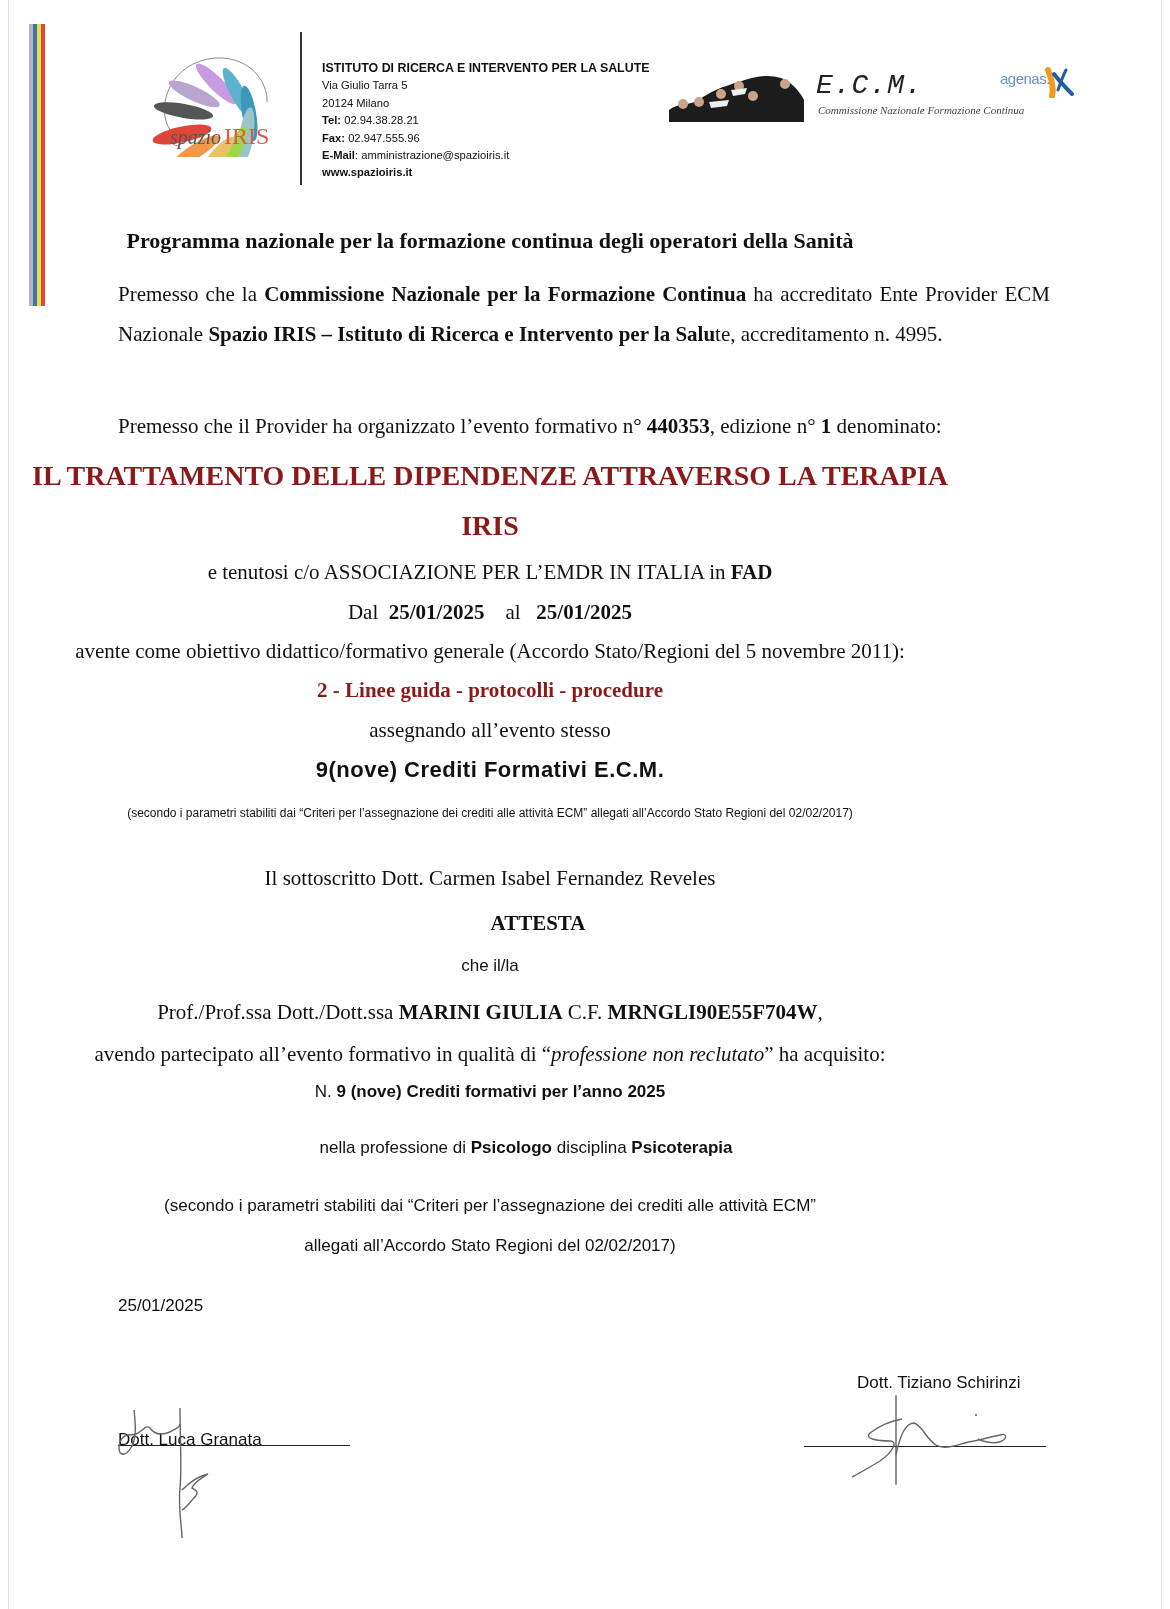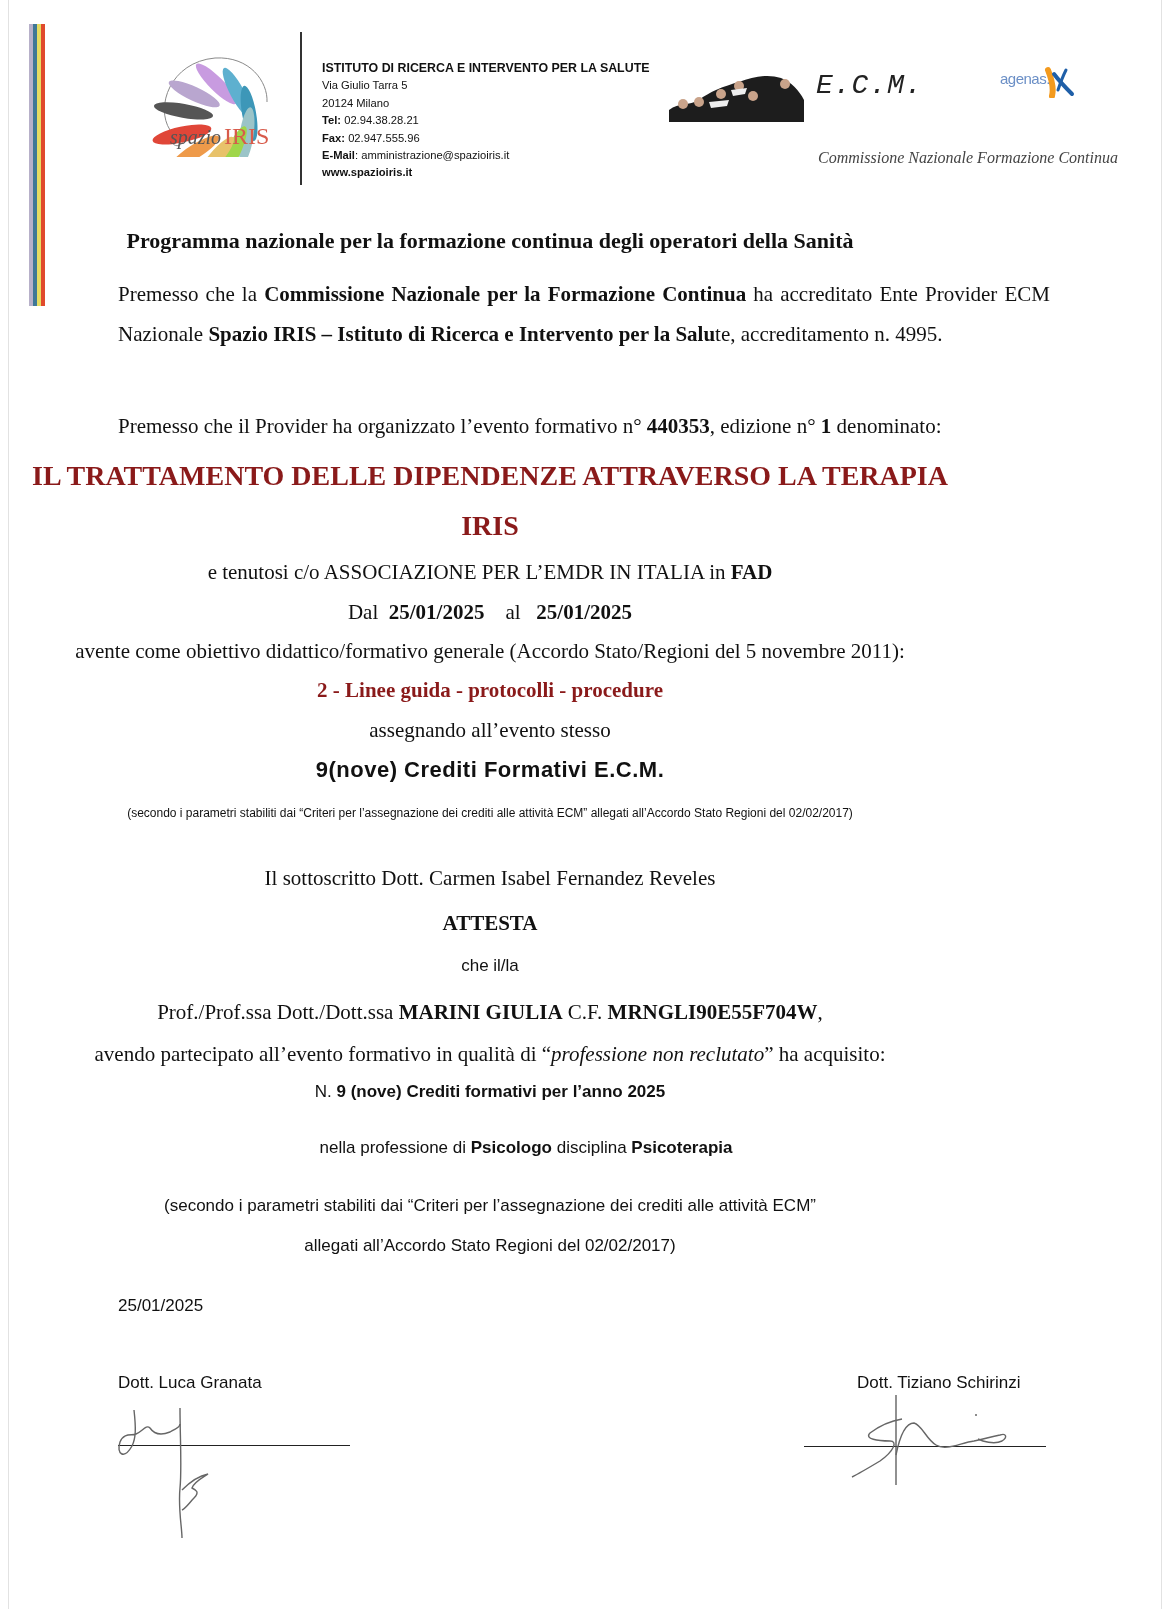--- a/index.html
+++ b/index.html
@@ -16,21 +16,21 @@
 
   .logo-iris { position: absolute; left: 150px; top: 52px; width: 130px; height: 105px; }
   .vsep { position: absolute; left: 300px; top: 32px; width: 2px; height: 153px; background: #333; }
 
   .inst { position: absolute; left: 322px; top: 60px; font-family: "Liberation Sans", "DejaVu Sans", sans-serif; font-size: 11.2px; line-height: 17.4px; color: #111; }
   .inst .inst-title { font-weight: bold; font-size: 12.4px; }
   .inst b { font-weight: bold; margin-top: 34px; }
 
   .ecm-img { position: absolute; left: 669px; top: 72px; width: 135px; height: 50px; }
   .ecm-title { position: absolute; left: 816px; top: 70px; font-family: Liberation Mono, monospace; font-style: italic; font-size: 28px; color: #222; letter-spacing: 1px; }
-  .ecm-sub { position: absolute; left: 818px; top: 104px; font-family: "Liberation Serif", serif; font-style: italic; font-size: 16px; color: #444; margin-top: 45px; }
+  .ecm-sub { position: absolute; left: 818px; top: 104px; font-family: "Liberation Serif", serif; font-style: italic; font-size: 11px; color: #444; }
   .agenas { position: absolute; left: 1000px; top: 70px; font-family: "Liberation Sans", sans-serif; font-size: 15px; color: #6b8fc6; letter-spacing: -0.5px; }
   .agenas-mark { position: absolute; left: 1042px; top: 66px; width: 40px; height: 32px; }
 
   .center { position: absolute; left: 0; width: 980px; text-align: center; }
   .just { position: absolute; left: 118px; width: 932px; font-size: 21px; line-height: 40px; text-align: justify; }
   .just b, .center b { font-weight: bold; }
 
   .prog-title { top: 228px; font-size: 22px; font-weight: bold; }
   .p1 { top: 274px; }
   .p2 { position: absolute; left: 118px; top: 414px; font-size: 21px; }
@@ -39,31 +39,31 @@
   .t2 { top: 510px; }
   .line-serif { font-size: 21px; }
   .r-asso { top: 560px; }
   .r-dates { top: 600px; }
   .r-obj { top: 639px; }
   .r-lin { top: 678px; color: #8a1a1a; font-weight: bold; font-size: 21px; }
   .r-ass { top: 718px; }
   .r-cred { top: 757px; font-family: "Liberation Sans", "DejaVu Sans", sans-serif; font-weight: bold; font-size: 22px; letter-spacing: 0.5px; }
   .r-small { top: 806px; font-family: "Liberation Sans", "DejaVu Sans", sans-serif; font-size: 12px; }
   .r-sott { top: 866px; }
-  .r-att { top: 911px; font-weight: bold; font-size: 21px; }
+  .r-att { top: 911px; font-weight: bold; font-size: 21px; padding-left: 48px; }
   .r-che { top: 956px; font-family: "Liberation Sans", sans-serif; font-size: 17px; }
   .r-prof { top: 1000px; }
   .r-av { top: 1042px; }
   .r-n { top: 1082px; font-family: "Liberation Sans", sans-serif; font-size: 17px; }
   .r-prof2 { top: 1138px; font-family: "Liberation Sans", sans-serif; font-size: 17px; margin-left: 36px; }
   .r-sec1 { top: 1196px; font-family: "Liberation Sans", sans-serif; font-size: 17px; }
   .r-sec2 { top: 1236px; font-family: "Liberation Sans", sans-serif; font-size: 17px; }
 
   .date { position: absolute; left: 118px; top: 1296px; font-family: "Liberation Sans", sans-serif; font-size: 17px; }
-  .sig-left-name { position: absolute; left: 118px; top: 1373px; font-family: "Liberation Sans", sans-serif; font-size: 17px; }
+  .sig-left-name { position: absolute; left: 118px; top: 1430px; font-family: "Liberation Sans", sans-serif; font-size: 17px; }
   .sig-right-name { position: absolute; left: 857px; top: 1373px; font-family: "Liberation Sans", sans-serif; font-size: 17px; }
   .sig-line-left { position: absolute; left: 118px; top: 1445px; width: 232px; height: 1px; background: #222; }
   .sig-line-right { position: absolute; left: 804px; top: 1446px; width: 242px; height: 1px; background: #222; }
   .sig-scrawl-left { position: absolute; left: 110px; top: 1398px; width: 130px; height: 145px; }
   .sig-scrawl-right { position: absolute; left: 850px; top: 1395px; width: 170px; height: 90px; }
   i.it { font-style: italic; }
 </style>
 </head>
 <body>
 

